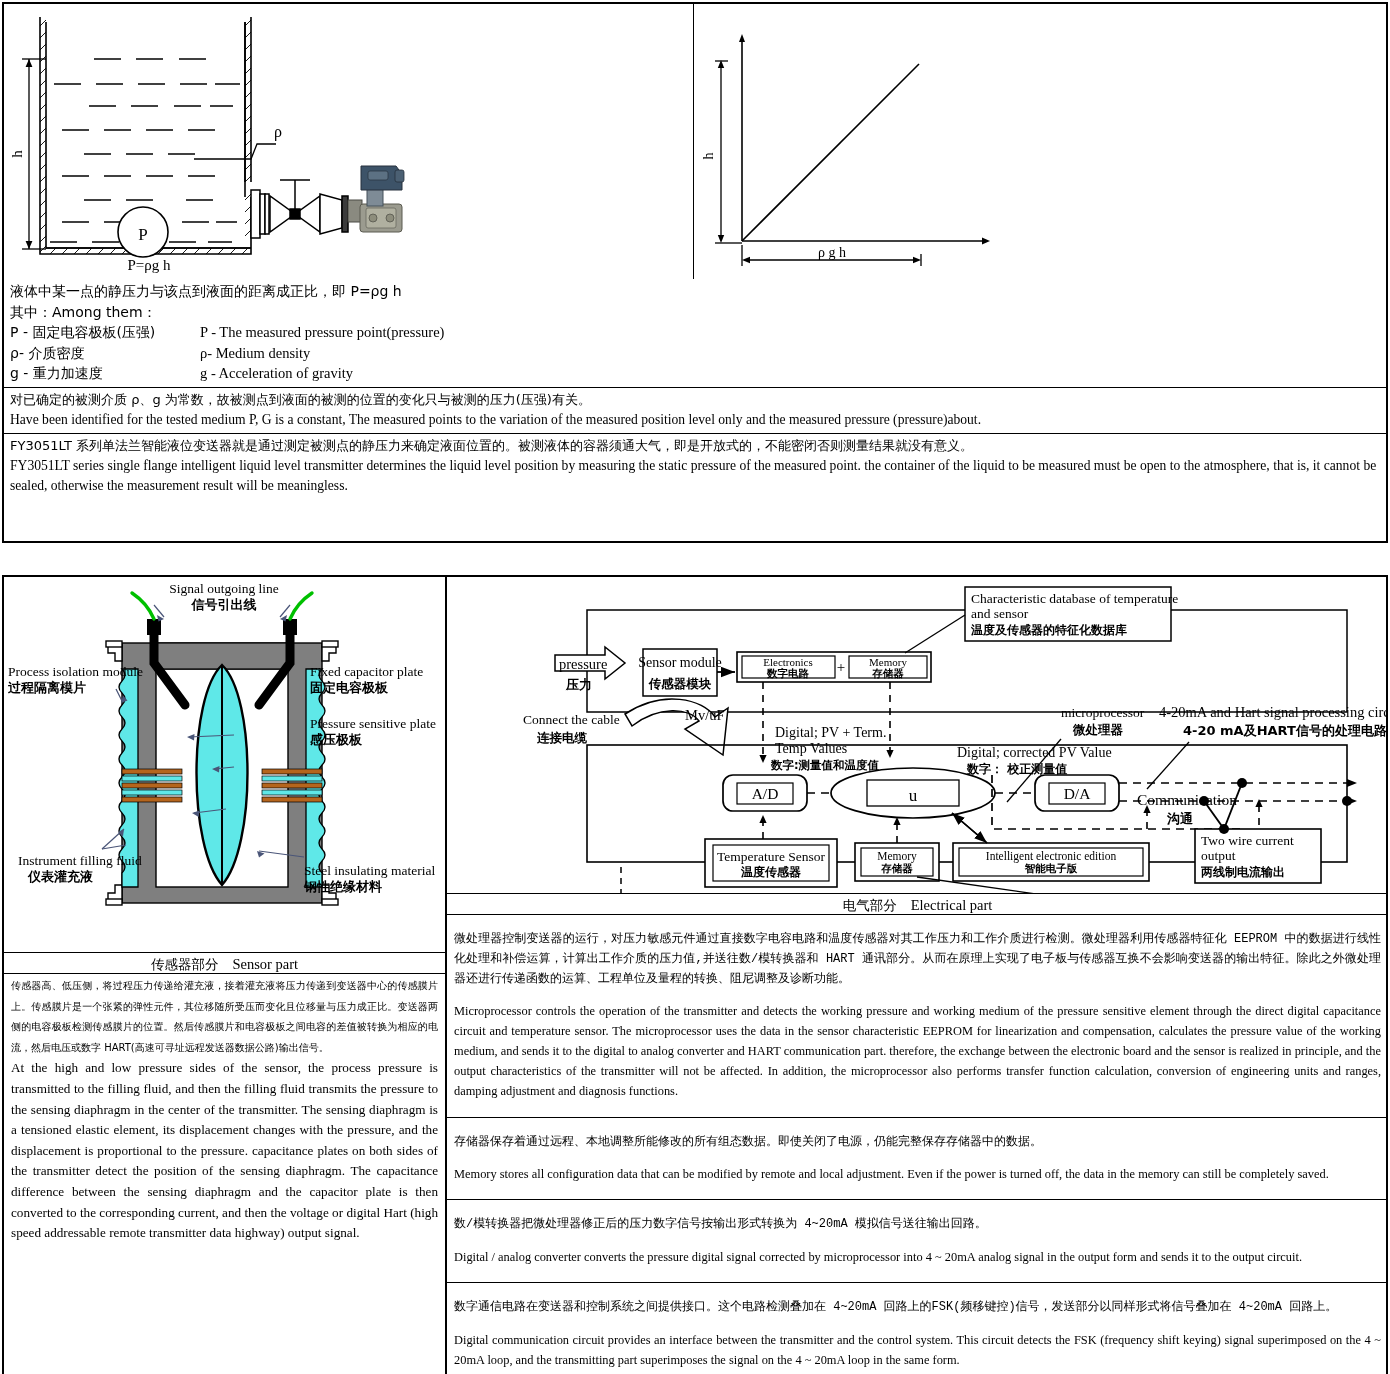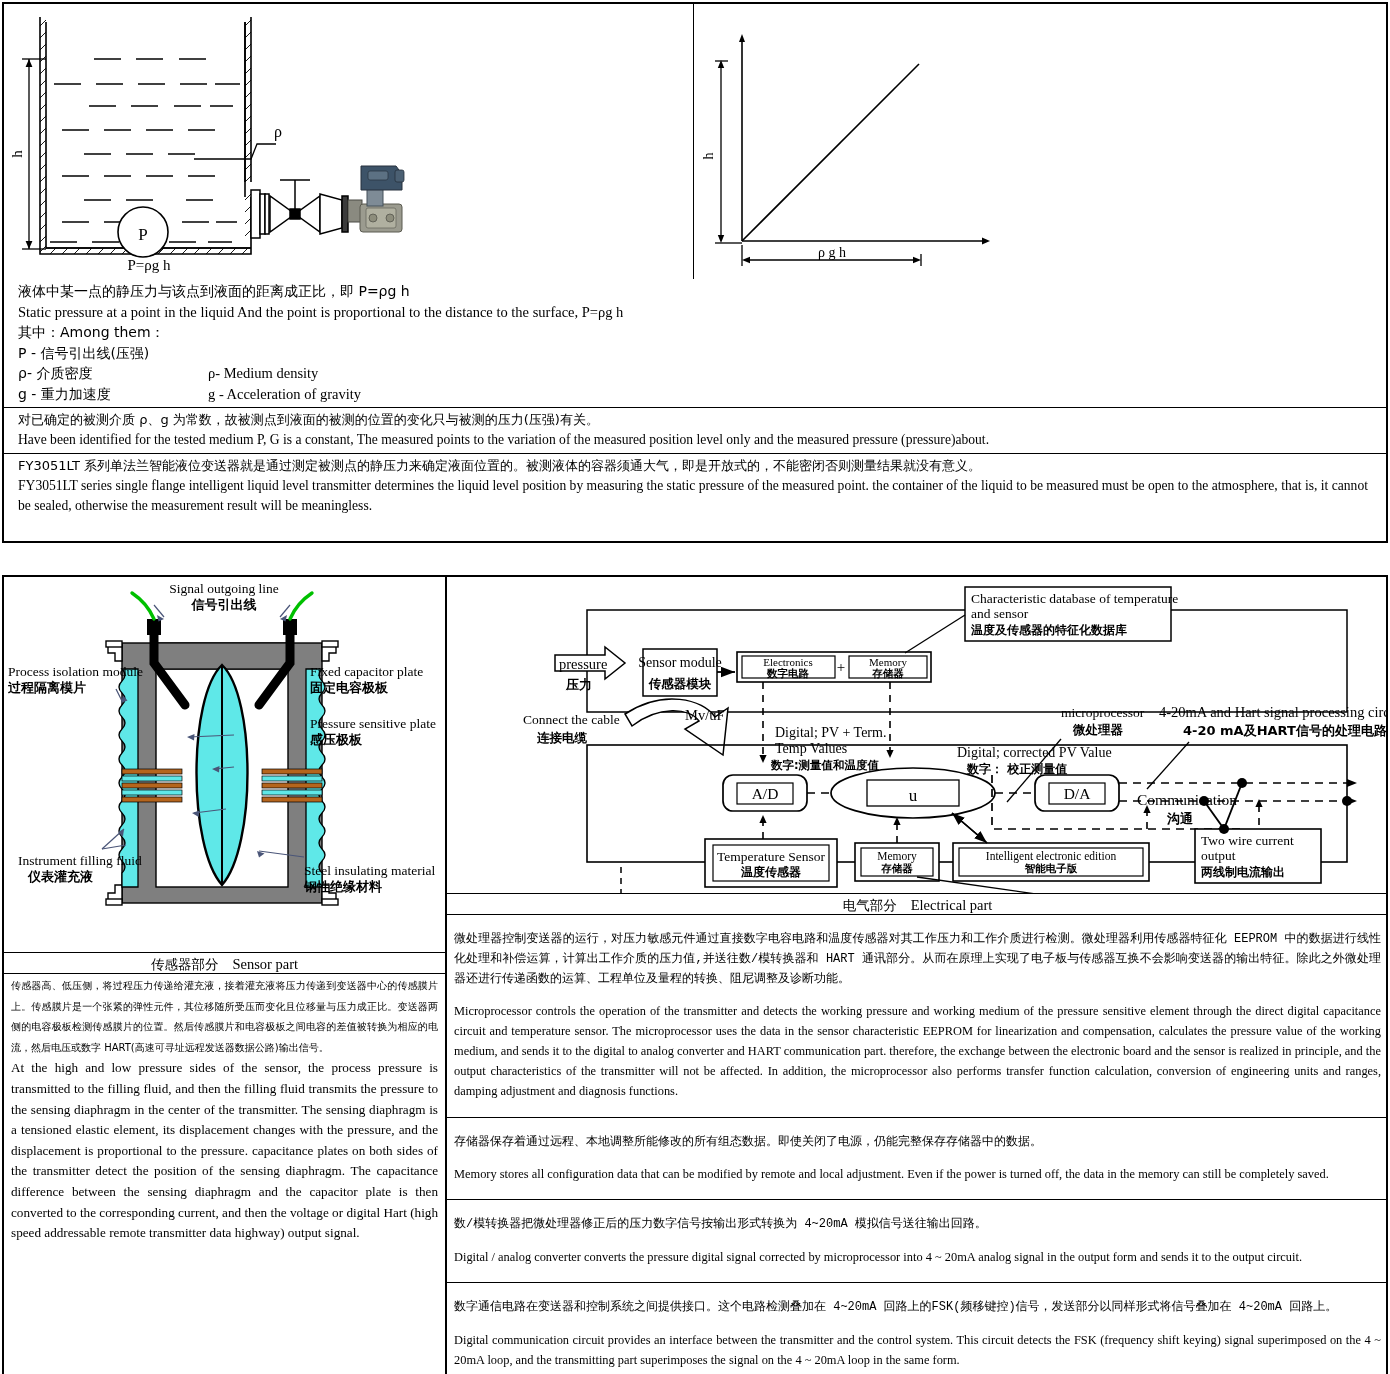--- a/index.html
+++ b/index.html
@@ -24,21 +24,21 @@
   .caption{
     text-align:center;font-size:14.5px;line-height:22px;height:22px;
     border-top:1.5px solid #000;border-bottom:1.5px solid #000;box-sizing:border-box;
     white-space:nowrap;
   }
   .caption .cn{font-family:"DejaVu Sans","Liberation Sans",sans-serif;font-size:13.5px;}
   .caption .sp{display:inline-block;width:14px;}
 
   .txtrow{
     border-bottom:1px solid #000;box-sizing:border-box;
-    padding:2px 6px 3px 14px;
+    padding:2px 6px 3px 6px;
   }
   .txtrow:last-child{border-bottom:none;}
   .ln{font-size:14.5px;line-height:20.5px;white-space:nowrap;}
   .ln.cn{font-family:"DejaVu Sans","Liberation Sans",sans-serif;font-size:14px;}
   .defs{display:flex;}
   .defs .c1{width:190px;flex:none;}
   .defs .c2{flex:1;}
 
   .smtxt{font-size:13.6px;line-height:20px;}
   .smtxt.cn{font-family:"DejaVu Sans","Liberation Sans",sans-serif;font-size:13px;}
@@ -268,24 +268,24 @@
             <line x1="227" y1="250" x2="227" y2="262"></line>
           </g>
           <text class="sv-txt" x="138" y="253" font-size="14" text-anchor="middle">ρ g h</text>
         </svg>
       </div>
     </div>
 
 
     <div class="txtrow">
       <div class="ln cn">液体中某一点的静压力与该点到液面的距离成正比，即 P=ρg h</div>
-      <div class="ln">Static pressure at a point in the liquid And the point is proportional to the distance to the surface, P=ρg h</div>
       <div class="ln cn">其中：Among them：</div>
       <div class="defs">
-        <div class="ln cn c1">P - 信号引出线(压强)</div>
+        <div class="ln cn c1">P - 固定电容极板(压强)</div>
+        <div class="ln c2">P - The measured pressure point(pressure)</div>
       </div>
       <div class="defs">
         <div class="ln cn c1">ρ- 介质密度</div>
         <div class="ln c2">ρ- Medium density</div>
       </div>
       <div class="defs">
         <div class="ln cn c1">g - 重力加速度</div>
         <div class="ln c2">g - Acceleration of gravity</div>
       </div>
     </div>

